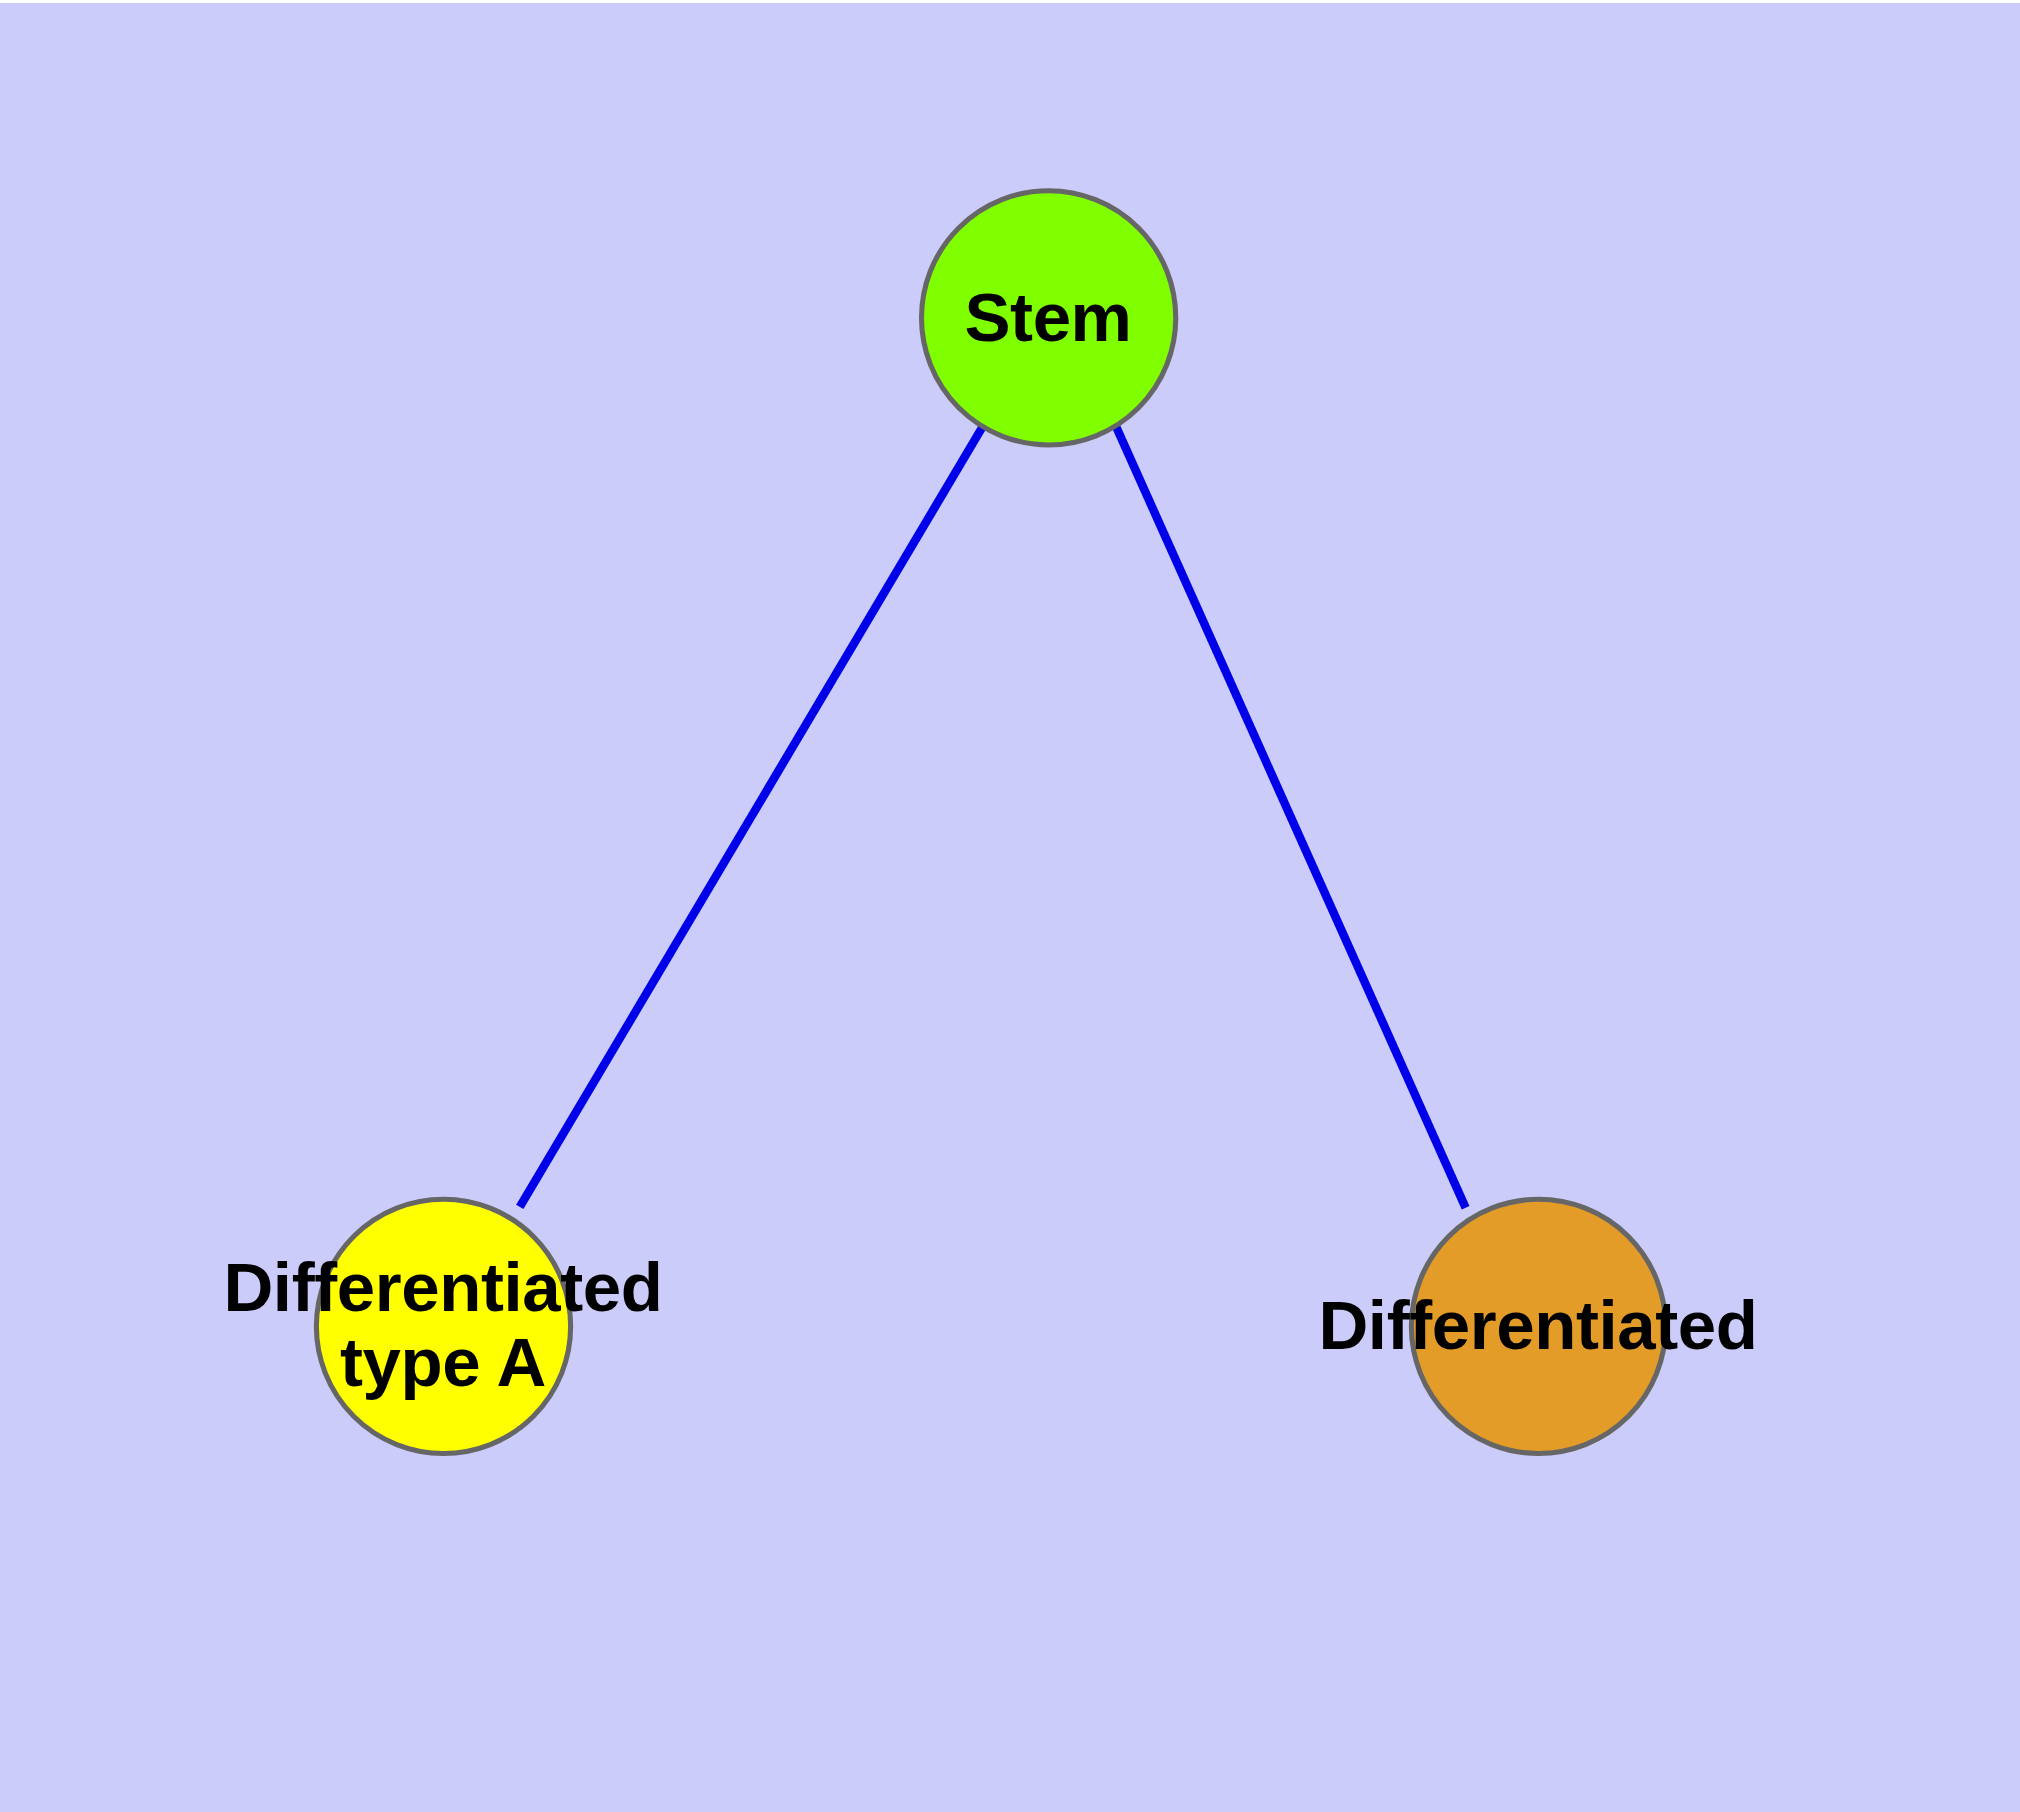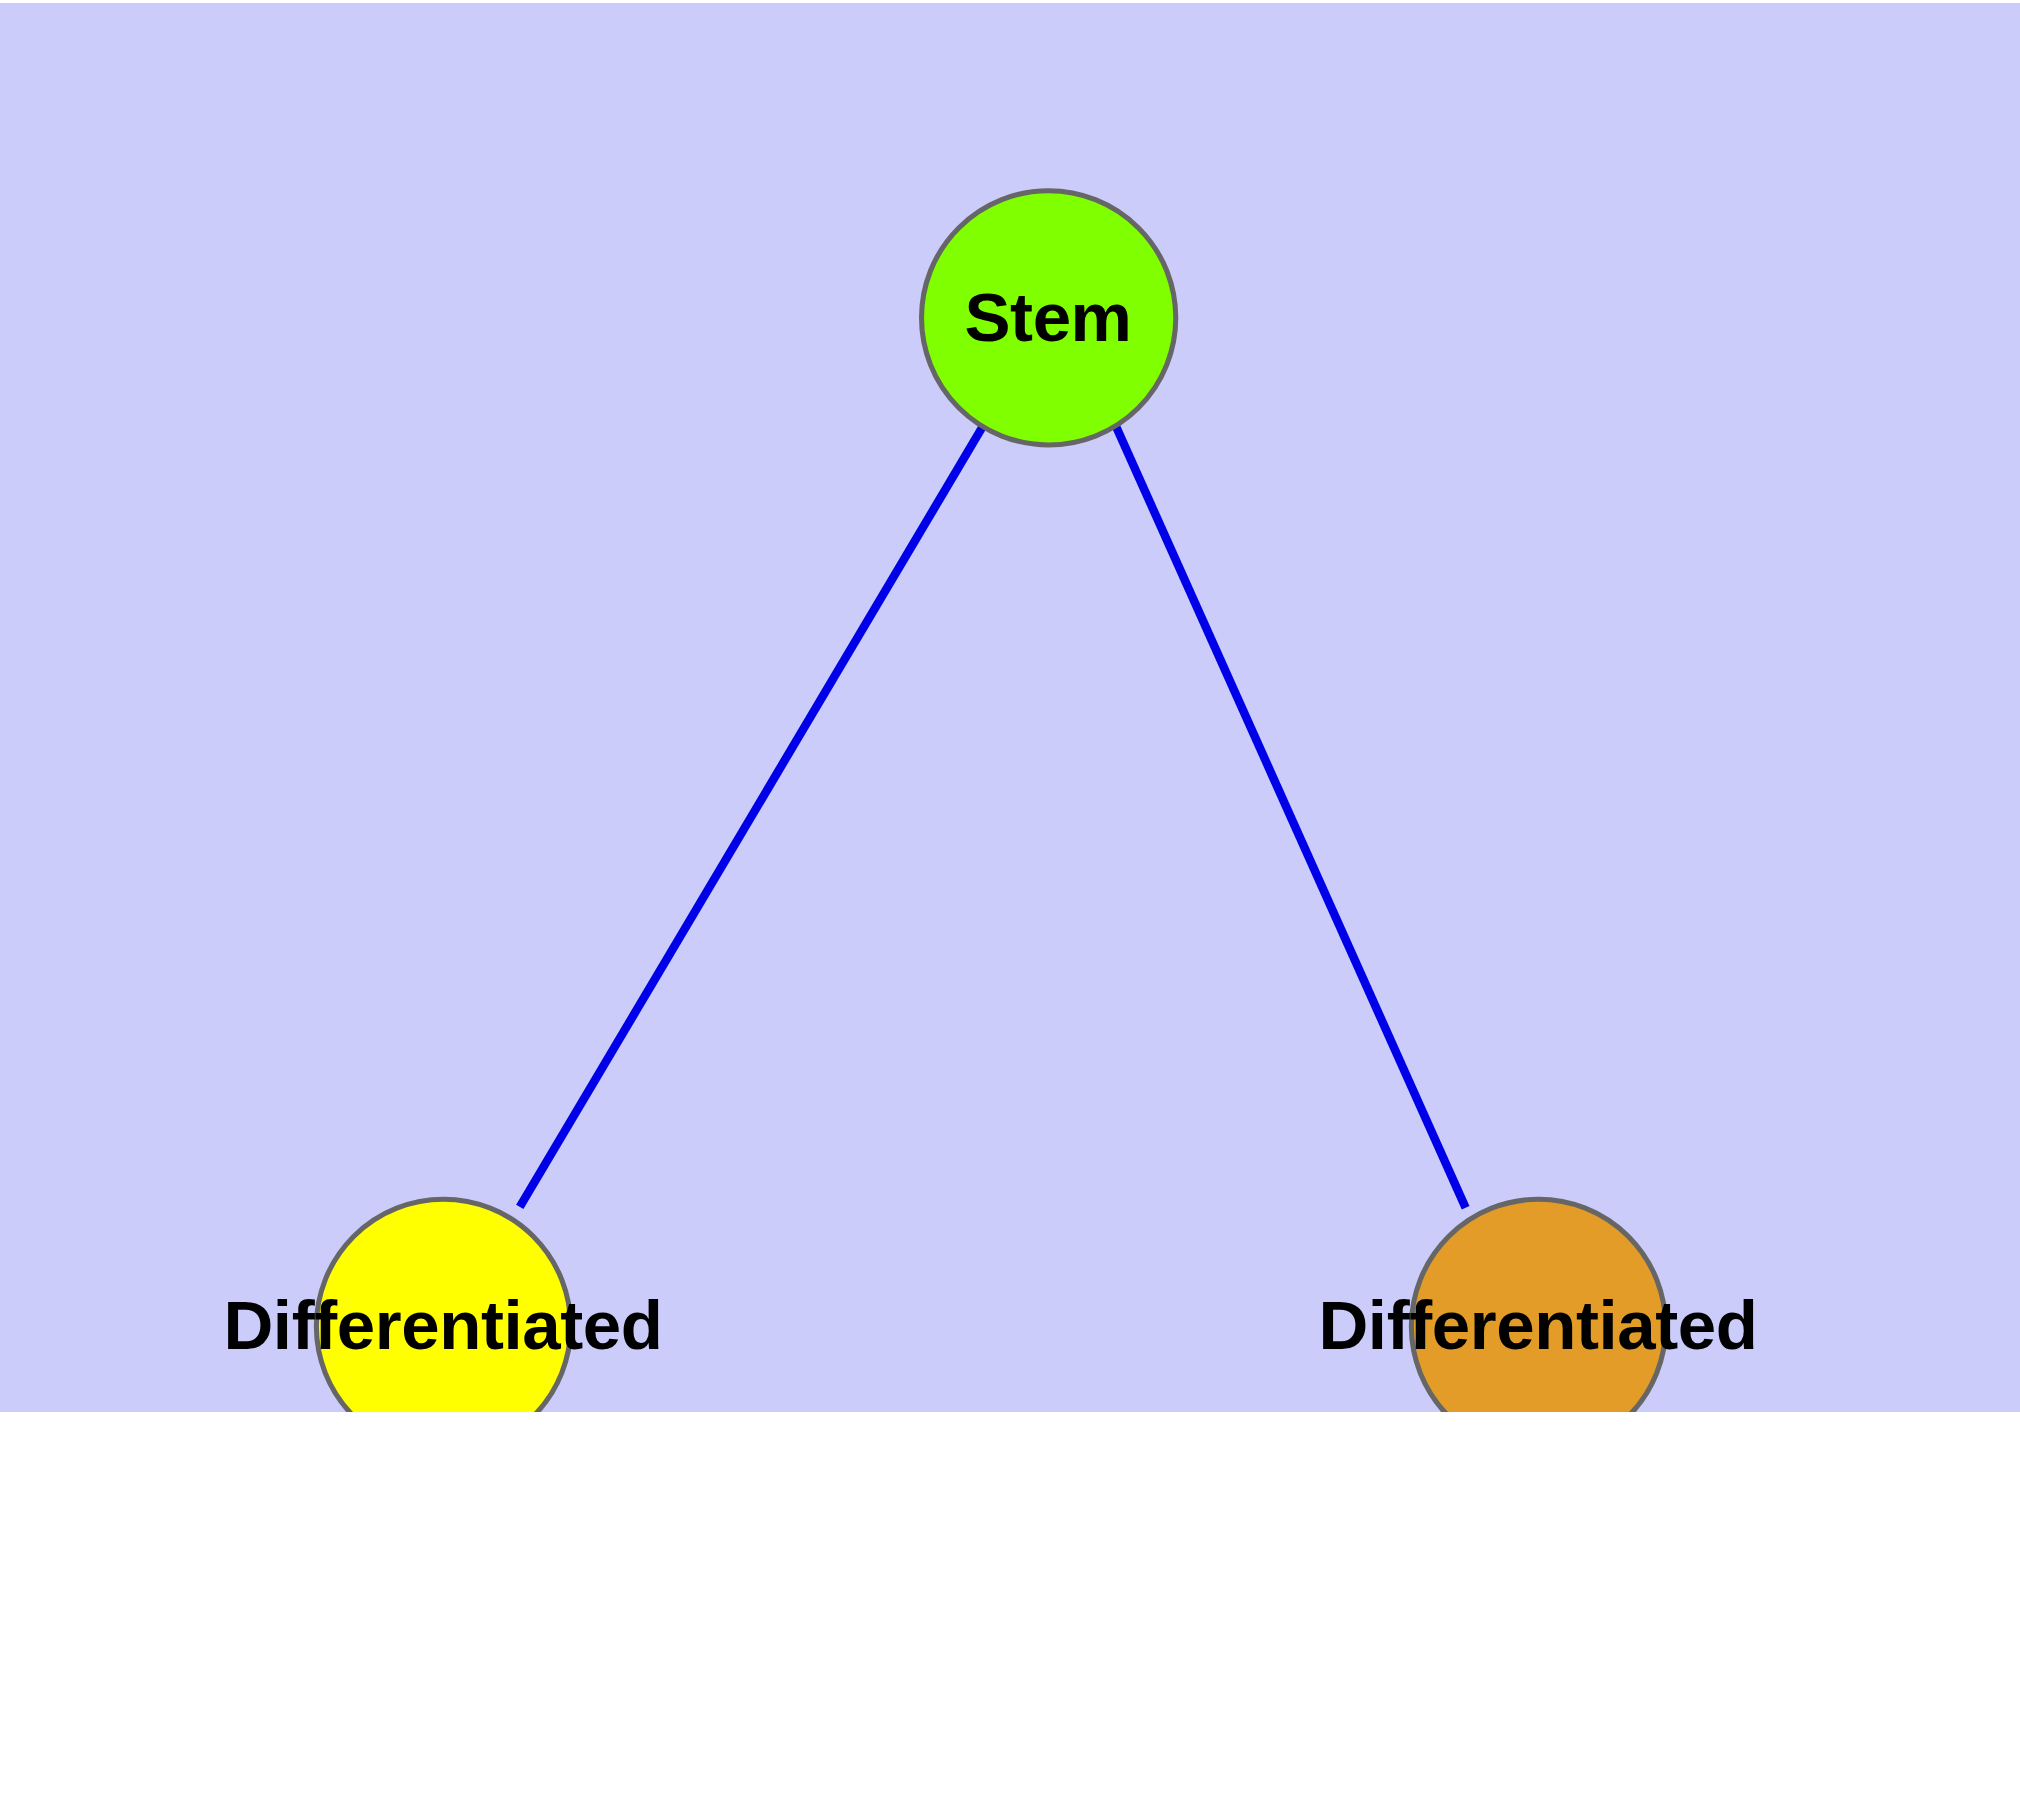--- a/index.html
+++ b/index.html
@@ -4,21 +4,21 @@
 <title>Cell Differentiation Graph</title>
 <style>
   html, body {
     margin: 0;
     padding: 0;
     background: #ffffff;
   }
   #canvas {
     position: relative;
     width: 2021px;
-    height: 1412px;
+    height: 1812px;
     overflow: hidden;
     background: #ffffff;
     font-family: "Liberation Sans", "DejaVu Sans", sans-serif;
   }
   #plot-area {
     position: absolute;
     left: 0;
     top: 3.4px;
     width: 2021px;
     height: 1809px;
@@ -69,17 +69,17 @@
       </g>
     <g id="nodes-layer">
         <circle cx="1237" cy="375" r="150" fill="#7fff00" stroke="#666666" stroke-width="6" class="node-circle"></circle>
         <circle cx="523" cy="1565" r="150" fill="#ffff00" stroke="#666666" stroke-width="6" class="node-circle"></circle>
         <circle cx="1815" cy="1565" r="150" fill="#e39c28" stroke="#666666" stroke-width="6" class="node-circle"></circle>
       </g>
   </svg>
 
   <div id="labels-layer">
       <div class="node-label" style="left: 1048px; top: 318px; font-size: 69px; color: rgb(0, 0, 0);"><div>Stem</div></div>
-      <div class="node-label" style="left: 443px; top: 1326px; font-size: 69px; color: rgb(0, 0, 0);"><div>Differentiated</div></div>
+      <div class="node-label" style="left: 443px; top: 1326px; font-size: 69px; color: rgb(0, 0, 0);"><div>Differentiated</div><div>type A</div></div>
       <div class="node-label" style="left: 1538px; top: 1326px; font-size: 69px; color: rgb(0, 0, 0);"><div>Differentiated</div></div>
     </div>
 </div>
 
 
 </body></html>

